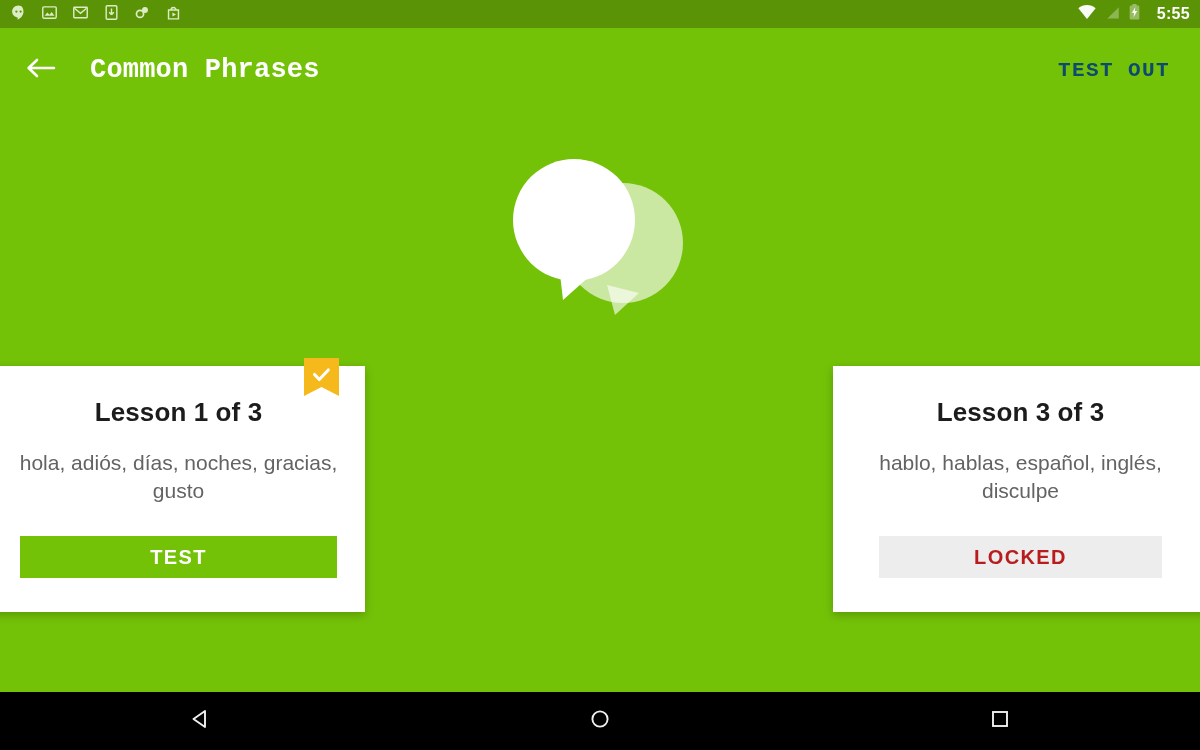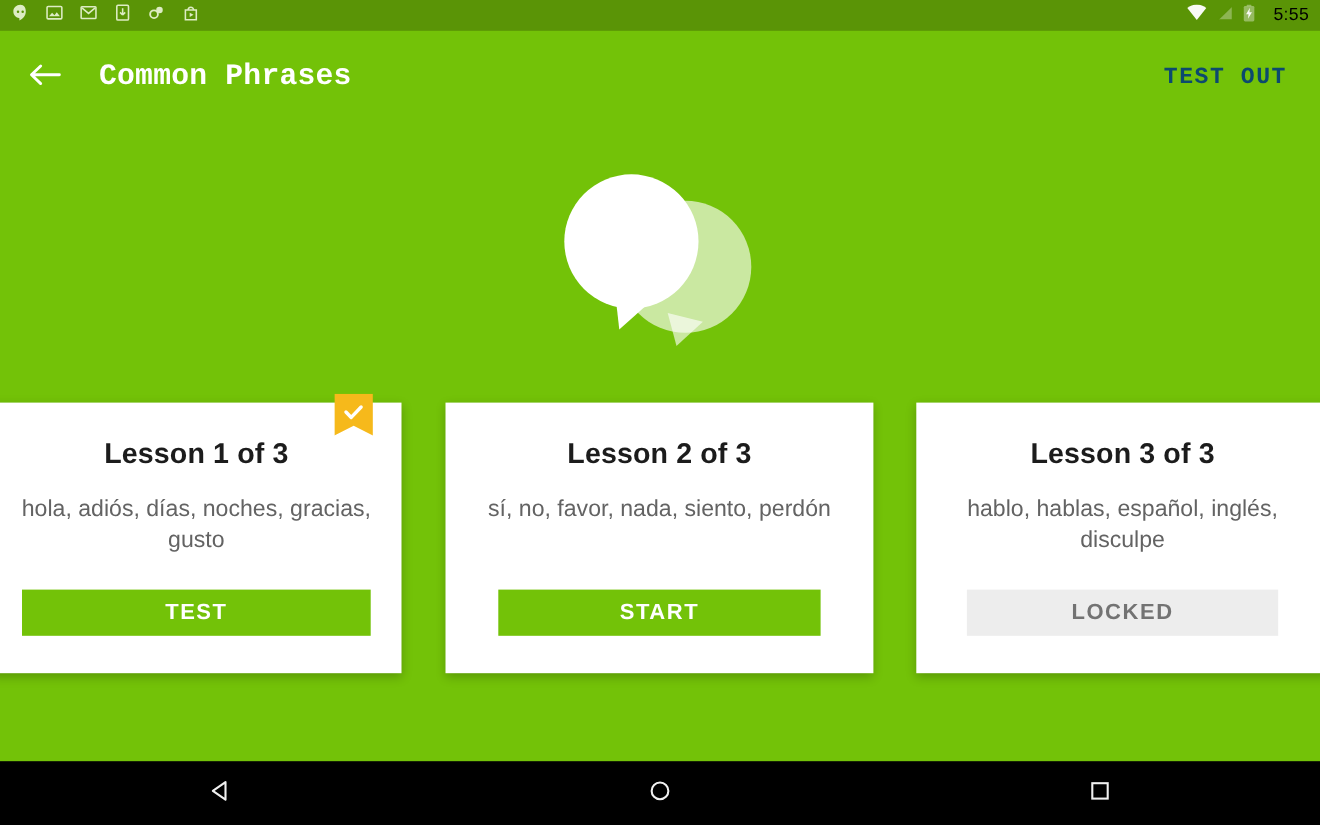--- a/index.html
+++ b/index.html
@@ -29,23 +29,23 @@
     background: #5a9406;
     display: flex;
     align-items: center;
     justify-content: space-between;
     padding: 0 10px;
   }
   .status-left  { display: flex; align-items: center; gap: 14px; }
   .status-right { display: flex; align-items: center; gap: 9px; }
   .sb-icon { display: block; opacity: 0.96; }
   .clock {
-    color: #000000;
+    color: #ffffff;
     font-size: 16px;
-    font-weight: normal;
+    font-weight: bold;
     letter-spacing: 0.3px;
     margin-left: 8px;
     line-height: 1;
   }
 
   
   .app-bar {
     position: absolute;
     top: 28px; left: 0;
     width: 1200px;
@@ -139,21 +139,21 @@
     font-family: "Liberation Sans", sans-serif;
     font-size: 20px;
     font-weight: bold;
     letter-spacing: 1.4px;
     cursor: pointer;
   }
   .card-2 .card-action { left: 48px; right: 48px; }
   .card-3 .card-action { left: 46px; right: 46px; }
 
   .btn-green  { background: #73c208; color: #ffffff; }
-  .btn-locked { background: #ededed; color: #737373; cursor: default; }
+  .btn-locked { background: #ededed; color: #b91c1c; cursor: default; }
 
   
   .ribbon {
     position: absolute;
     top: -8px;
     right: 26px;
     width: 35px;
     height: 46px;
     cursor: default;
   }
@@ -278,25 +278,20 @@
         <svg width="35" height="46" viewBox="0 0 35 46">
           <path d="M0 0h35v38l-17.5-9L0 38z" fill="#f6b91b"></path>
           <path d="M10.5 16.5l4.8 5 9-9.5" fill="none" stroke="#ffffff" stroke-width="3.1" stroke-linecap="round" stroke-linejoin="round"></path>
         </svg>
       </div>
       <div class="card-title">Lesson 1 of 3</div>
       <div class="card-words">hola, adiós, días, noches, gracias, gusto</div>
       <button class="card-action btn-green">TEST</button>
     </div>
 
-    <div class="card card-2">
-      <div class="card-title">Lesson 2 of 3</div>
-      <div class="card-words">sí, no, favor, nada, siento, perdón</div>
-      <button class="card-action btn-green">START</button>
-    </div>
 
     <div class="card card-3">
       <div class="card-title">Lesson 3 of 3</div>
       <div class="card-words">hablo, hablas, español, inglés, disculpe</div>
       <button class="card-action btn-locked">LOCKED</button>
     </div>
 
   </div>
 
   <div class="nav-bar">

